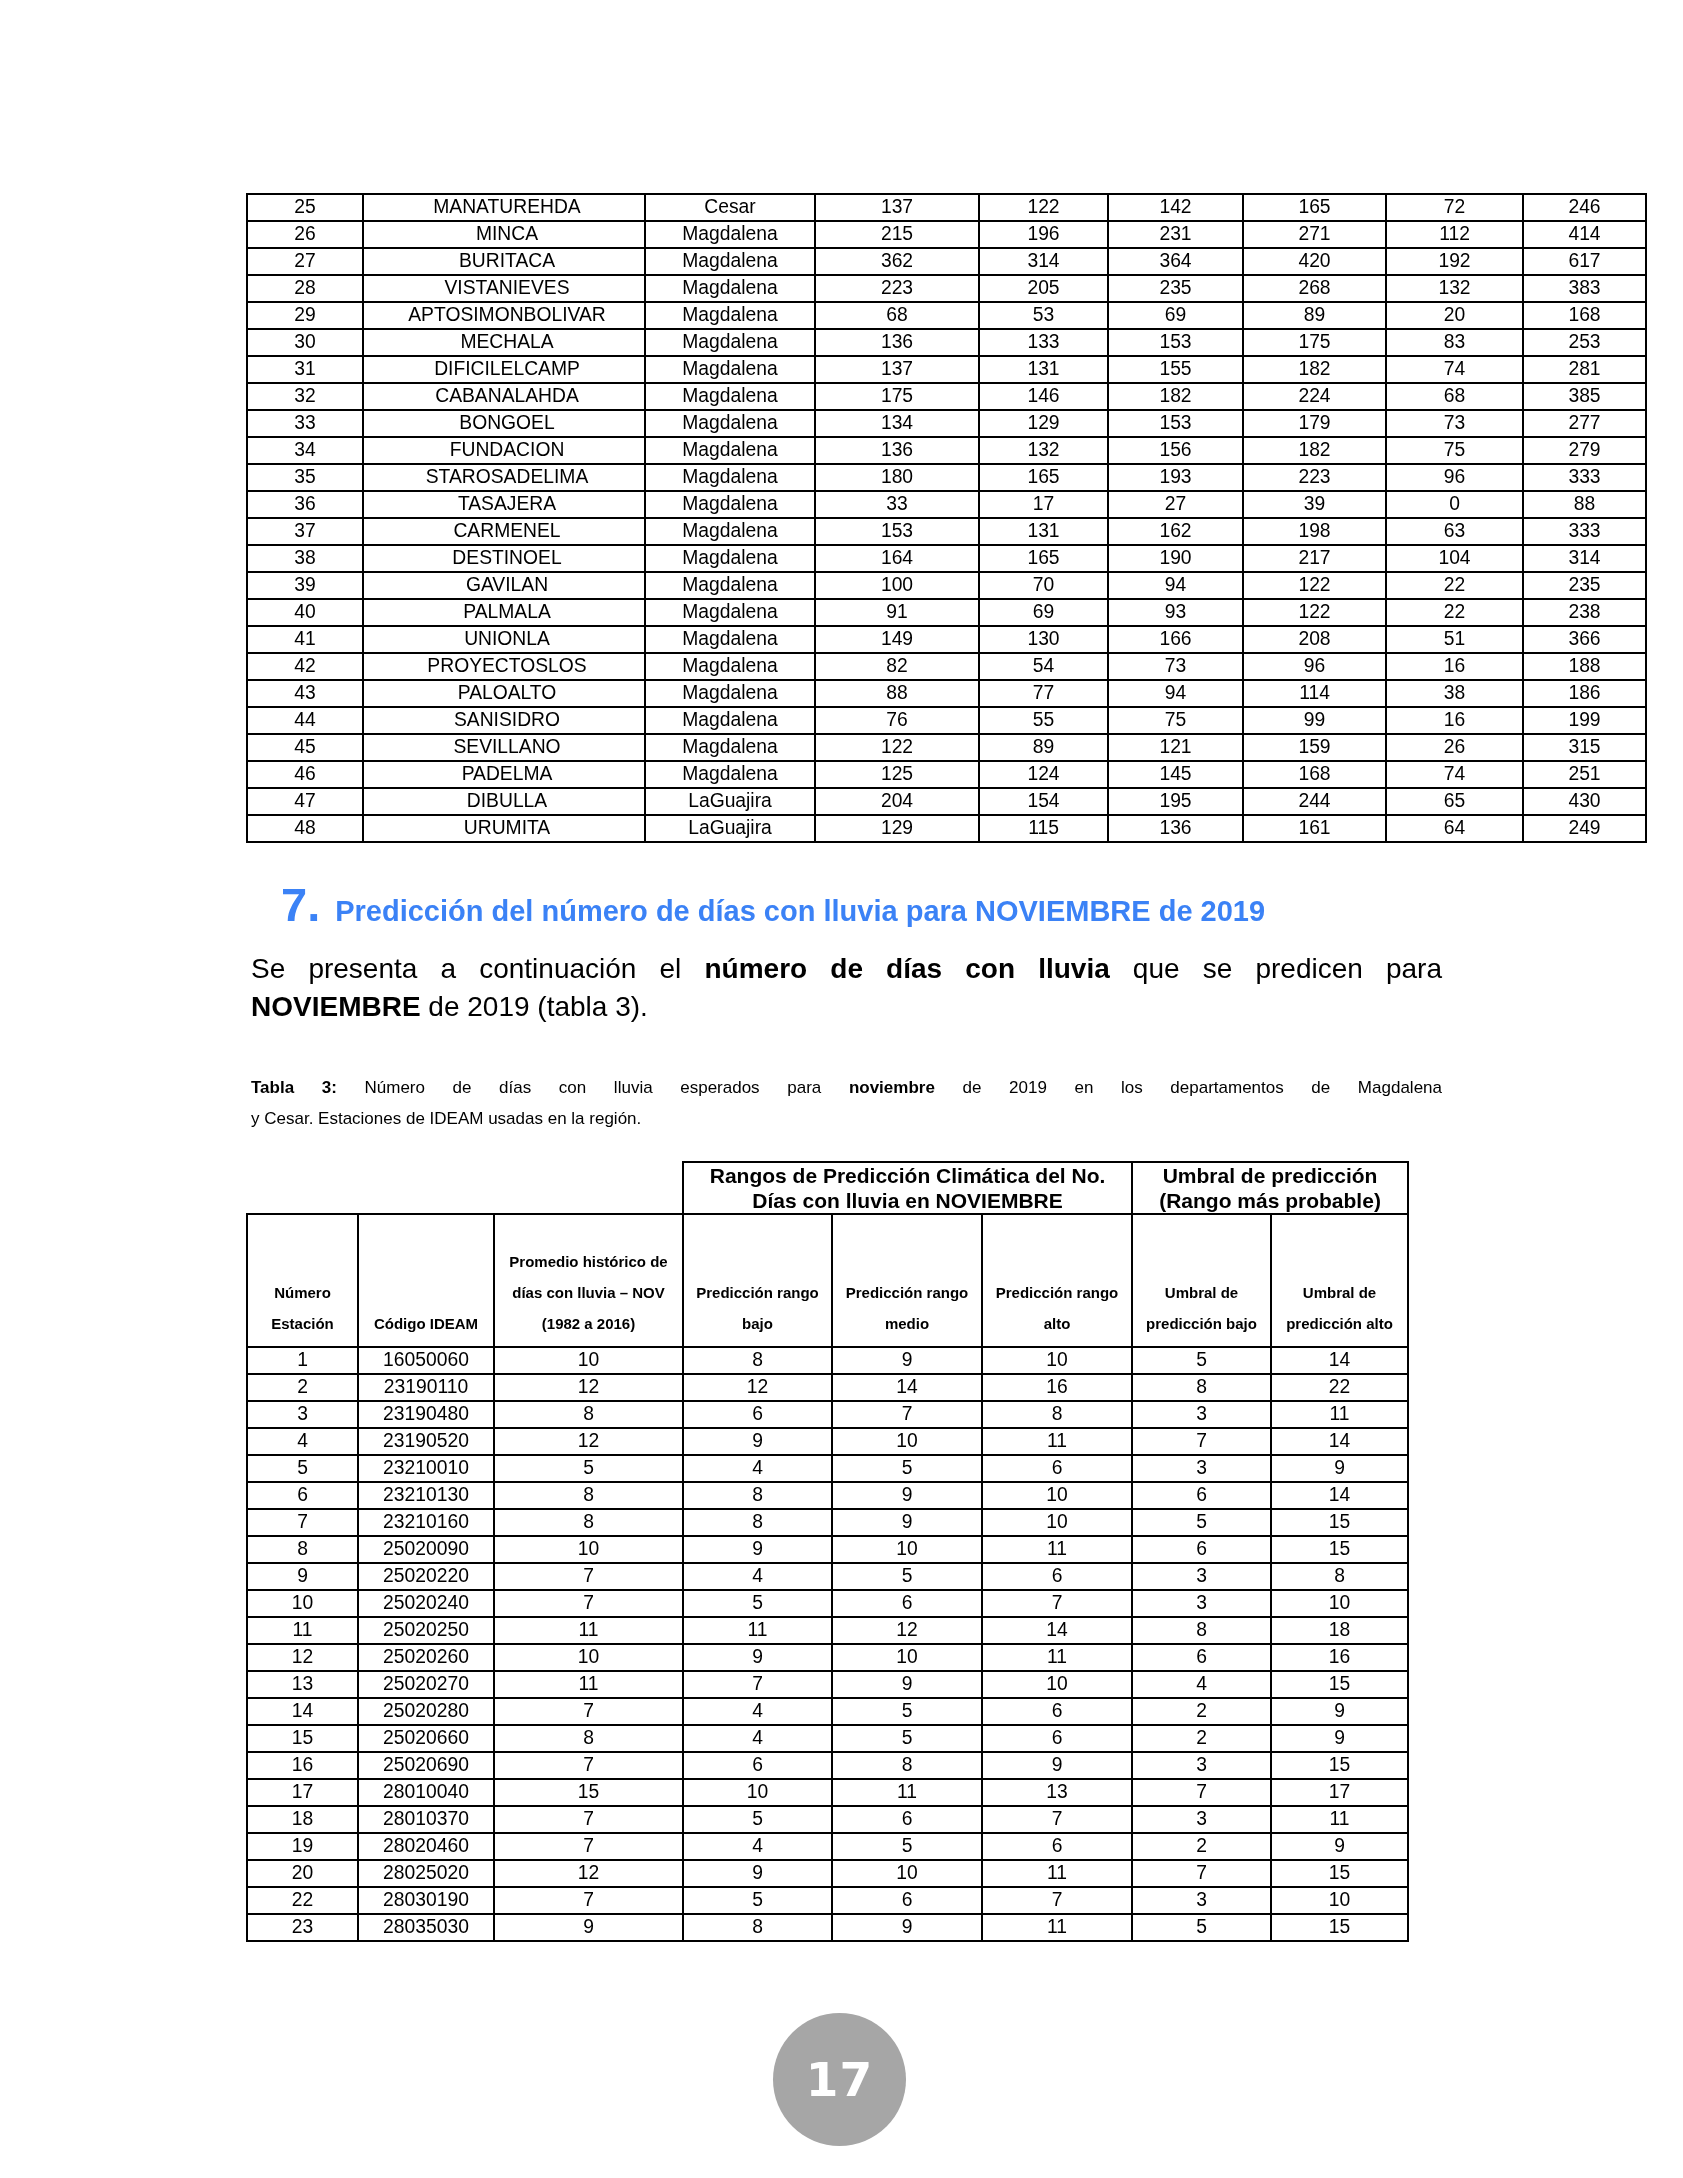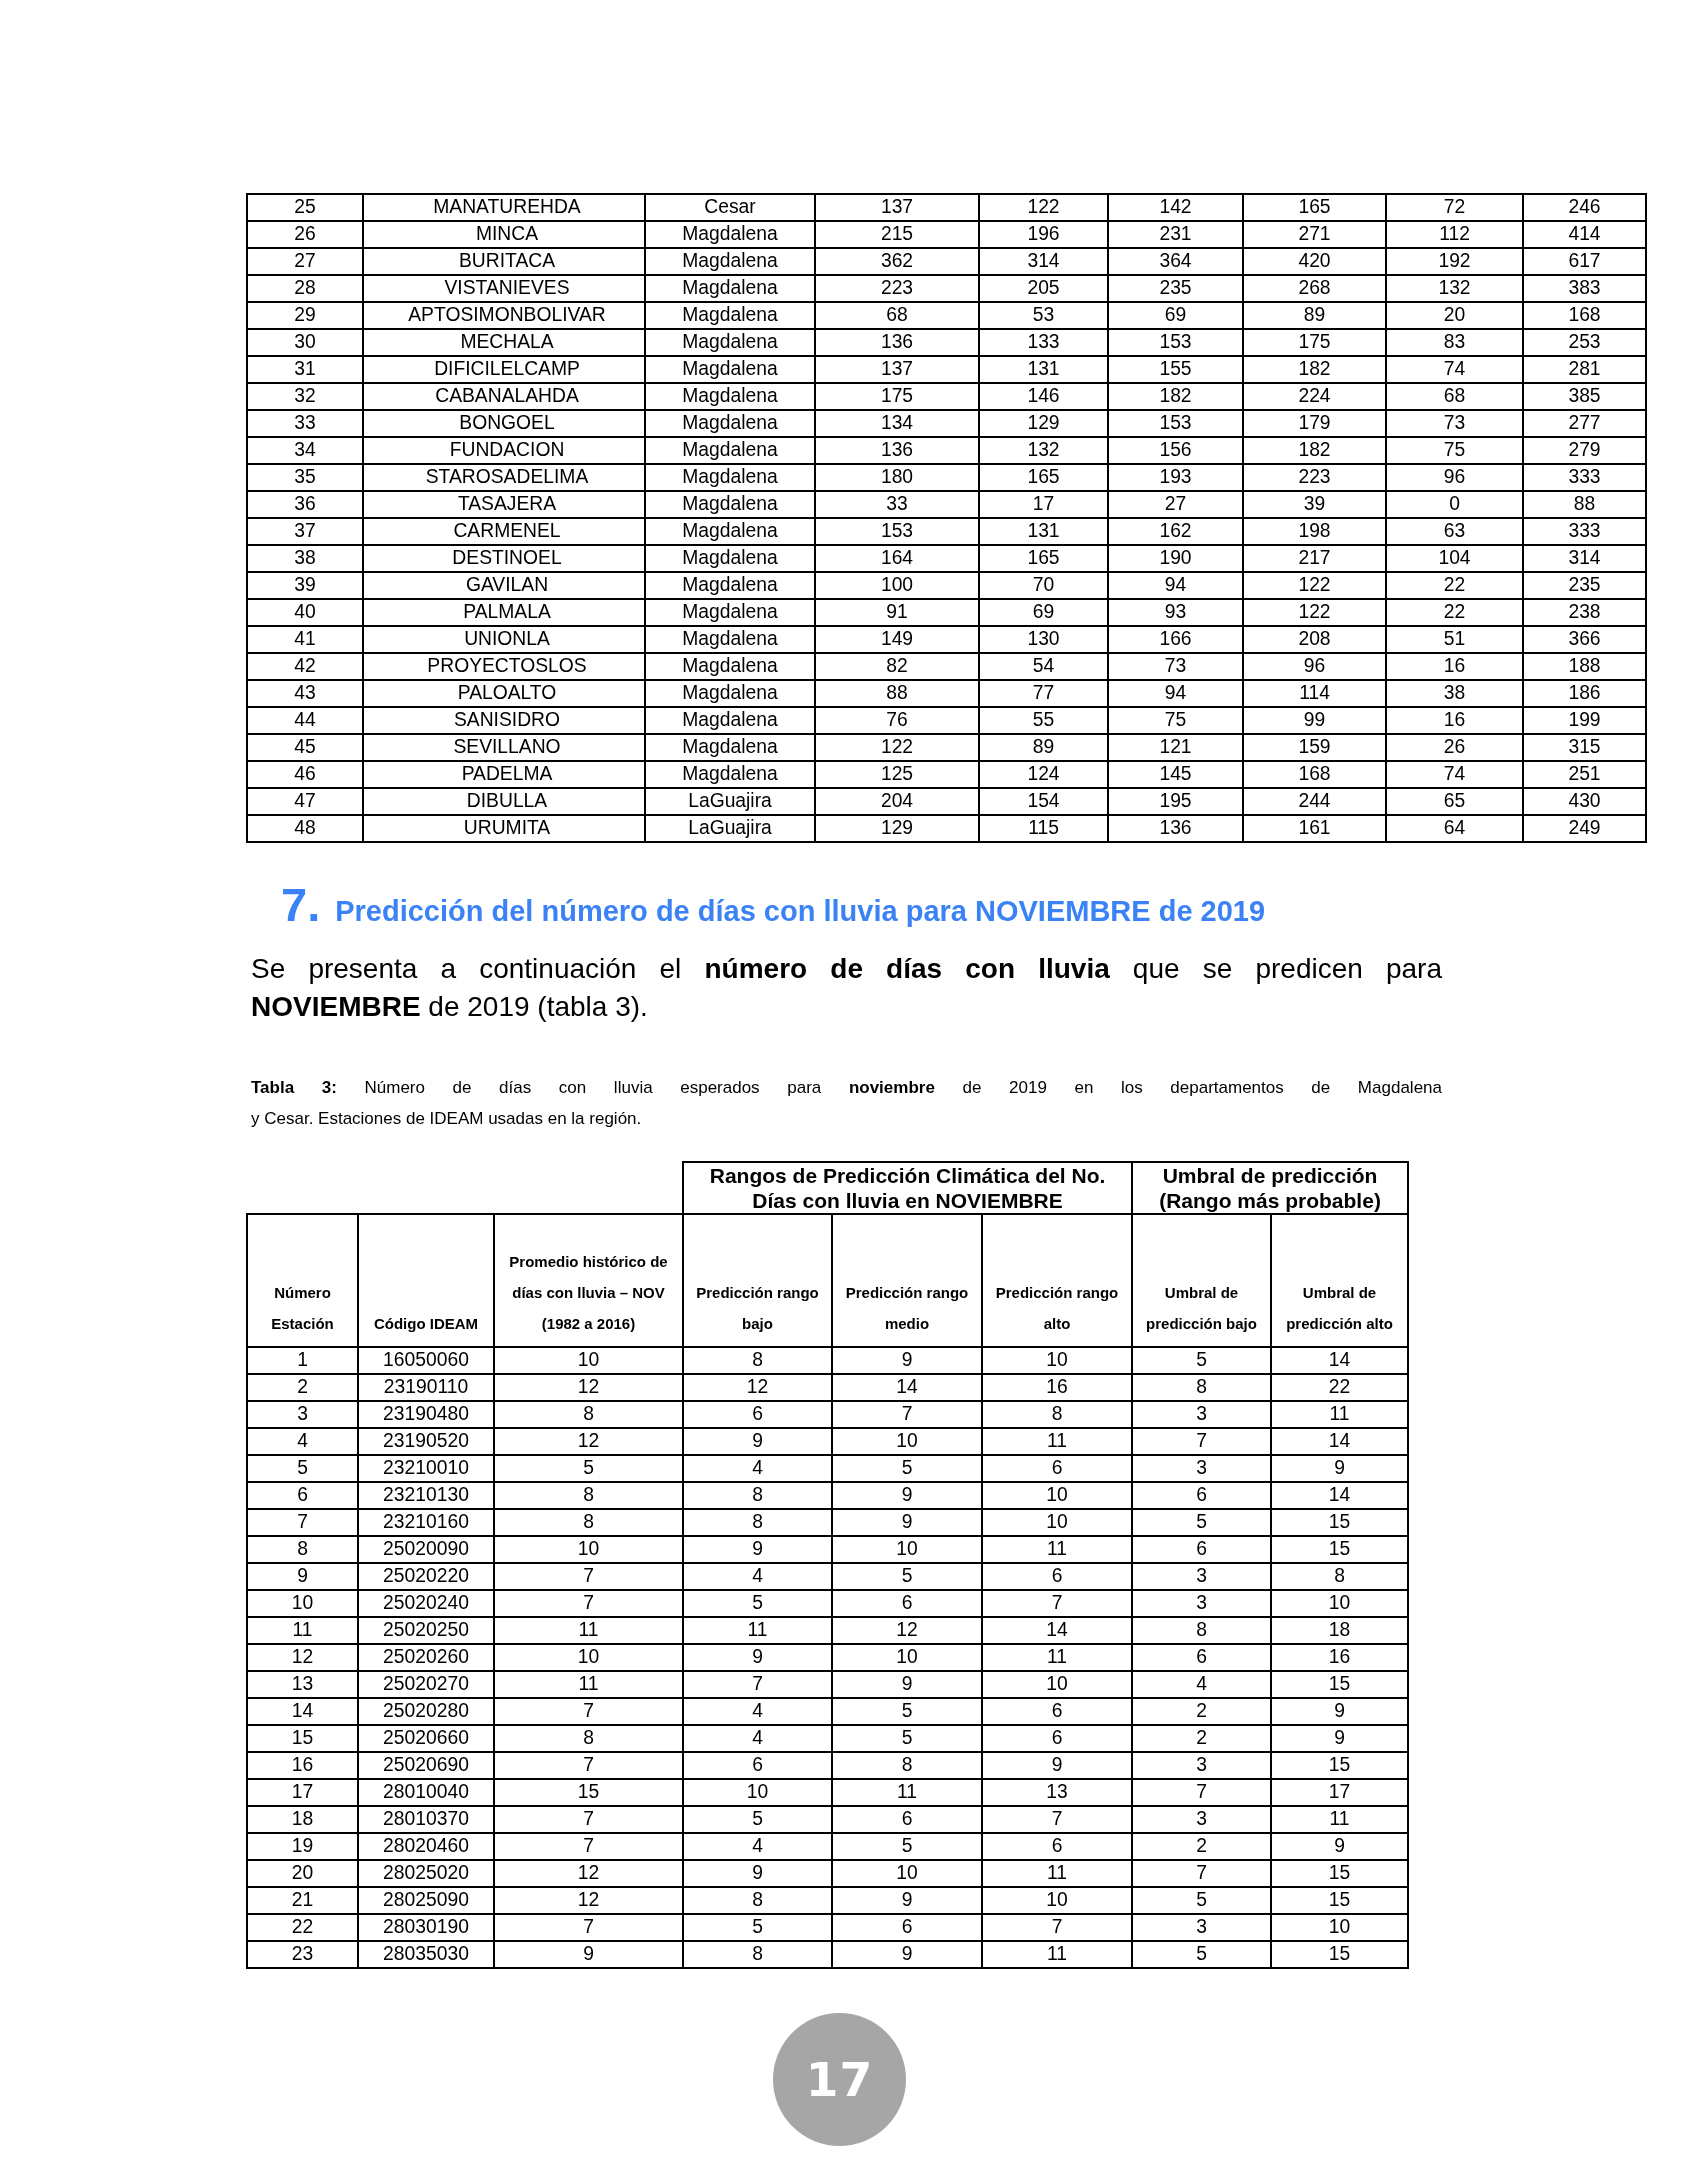--- a/index.html
+++ b/index.html
@@ -564,30 +564,20 @@
           <td>20</td>
           <td>28025020</td>
           <td>12</td>
           <td>9</td>
           <td>10</td>
           <td>11</td>
           <td>7</td>
           <td>15</td>
         </tr>
         <tr>
-          <td>21</td>
-          <td>28025090</td>
-          <td>12</td>
-          <td>8</td>
-          <td>9</td>
-          <td>10</td>
-          <td>5</td>
-          <td>15</td>
-        </tr>
-        <tr>
           <td>22</td>
           <td>28030190</td>
           <td>7</td>
           <td>5</td>
           <td>6</td>
           <td>7</td>
           <td>3</td>
           <td>10</td>
         </tr>
         <tr>

